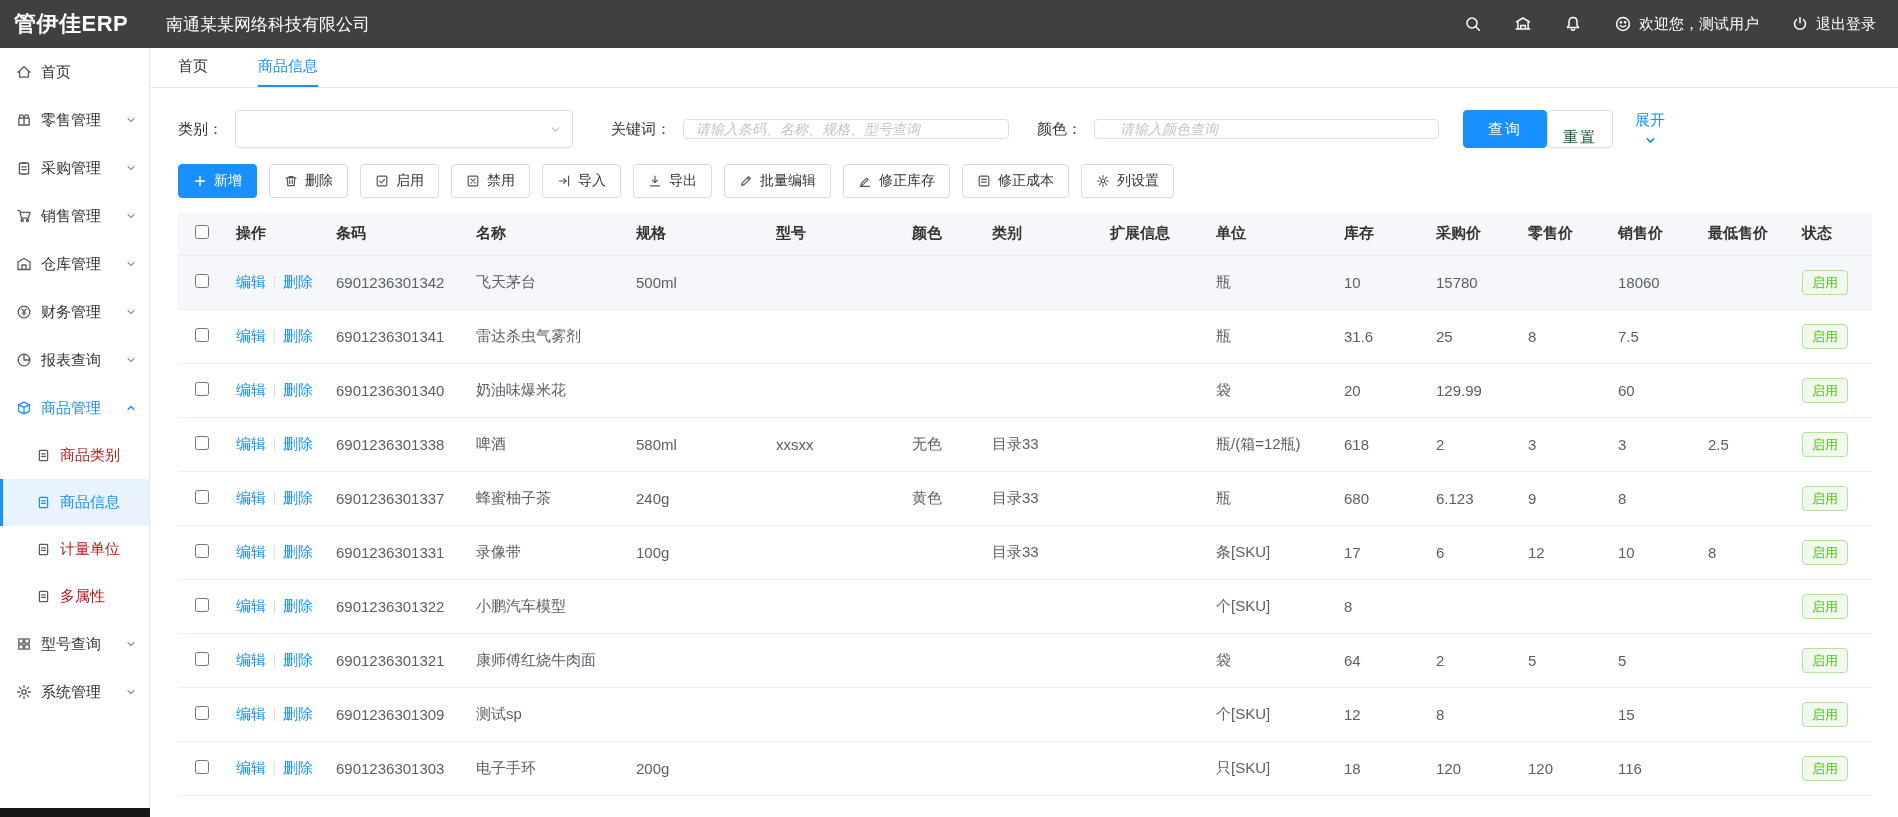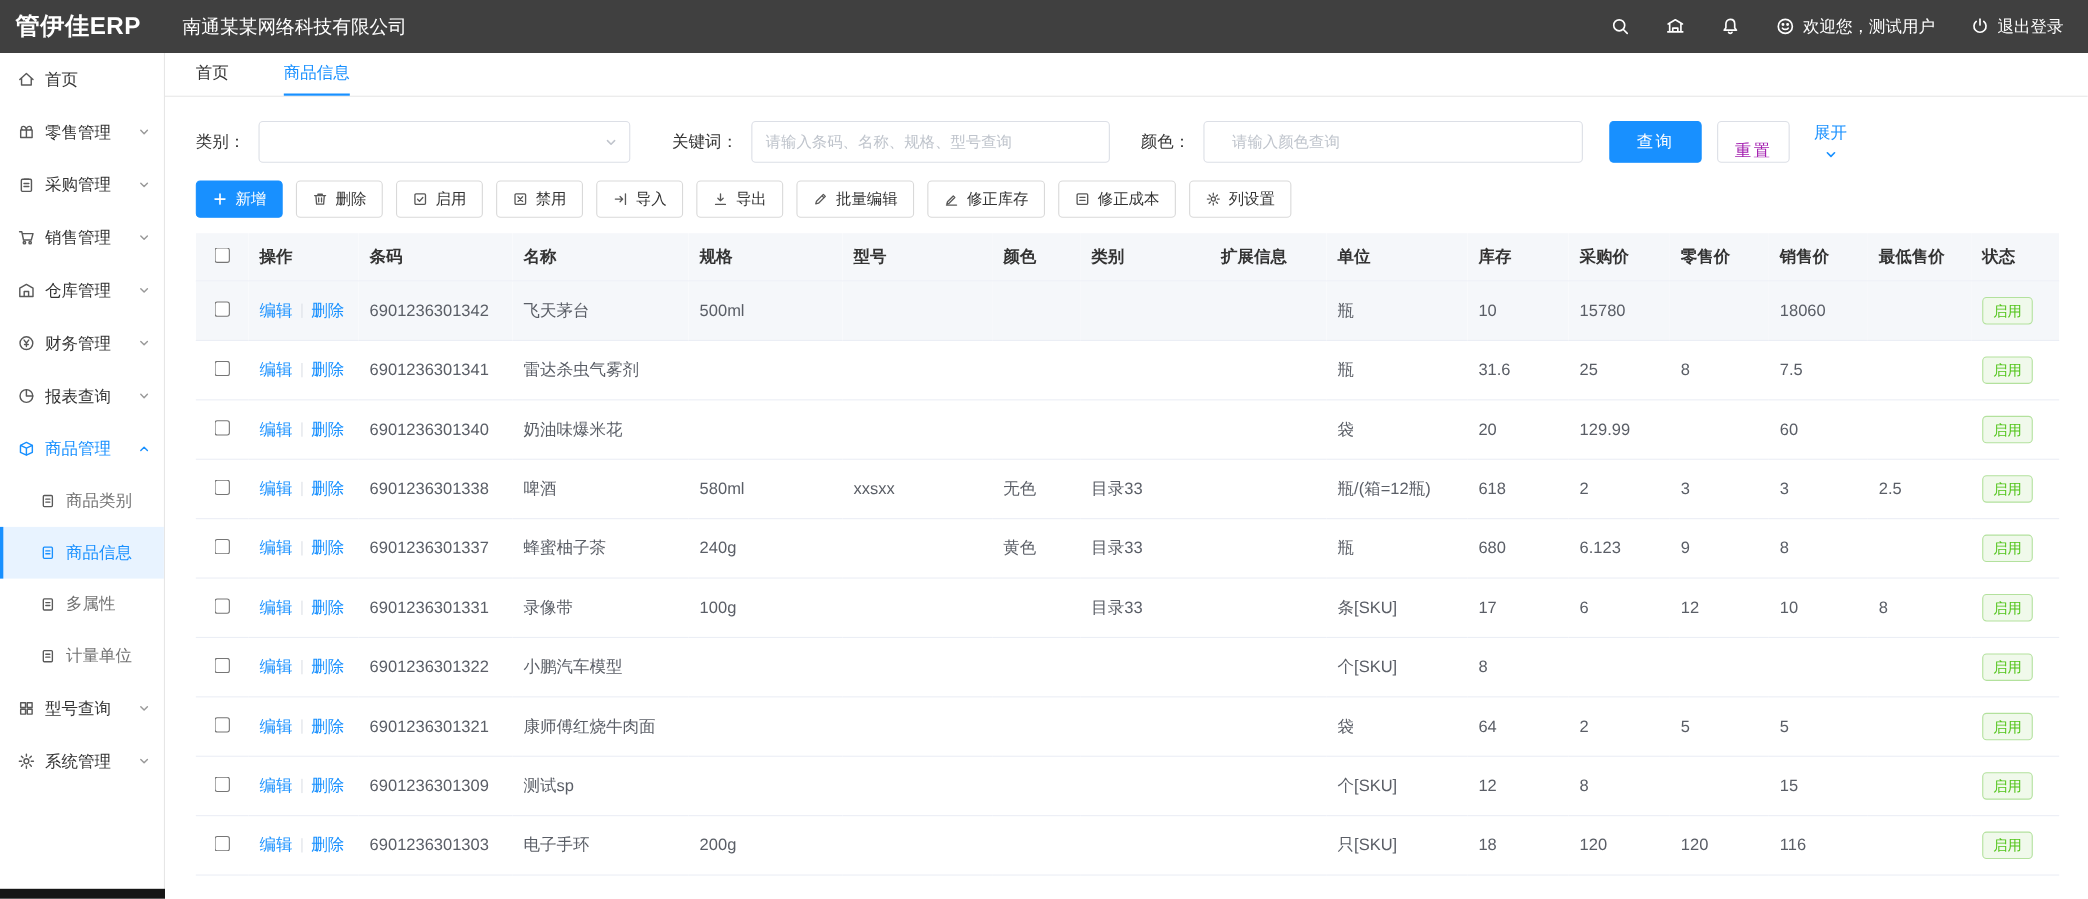--- a/index.html
+++ b/index.html
@@ -15,44 +15,44 @@
   .hicon { cursor: pointer; display: flex; align-items: center; }
   .h-user, .h-logout { display: flex; align-items: center; gap: 7px; cursor: pointer; white-space: nowrap; }
 
   
   .sidebar { position: fixed; top: 48px; left: 0; bottom: 0; width: 150px; background: #fff; border-right: 1px solid #e6e6e6; z-index: 20; }
   .side-item { height: 48px; display: flex; align-items: center; gap: 9px; padding: 0 12px 0 16px; color: #333; cursor: pointer; }
   .side-item .chev { margin-left: auto; color: #999; }
   .side-item.active-parent, .side-item.active-parent .chev { color: #1890ff; }
   .side-item .sicon { color: #595959; }
   .side-item.active-parent .sicon { color: #1890ff; }
-  .sub-item { height: 47px; display: flex; align-items: center; gap: 9px; padding: 0 12px 0 36px; color: #737373; cursor: pointer; }
+  .sub-item { height: 47px; display: flex; align-items: center; gap: 9px; padding: 0 12px 0 36px; color: #b91c1c; cursor: pointer; }
   .sub-item .sicon { color: #595959; }
   .sub-item.active { background: #e8f3ff; color: #1890ff; border-left: 3px solid #1890ff; padding-left: 33px; }
   .sub-item.active .sicon { color: #1890ff; }
   .side-bottom { position: fixed; left: 0; bottom: 0; width: 150px; height: 9px; background: #161616; z-index: 40; }
 
   
   .main { margin-left: 150px; padding-top: 48px; }
   .tabbar { height: 40px; border-bottom: 1px solid #e8e8e8; display: flex; gap: 50px; padding-left: 28px; }
   .tab { display: flex; align-items: center; font-size: 15px; color: #333; cursor: pointer; border-bottom: 2px solid transparent; }
   .tab.active { color: #1890ff; border-bottom-color: #1890ff; }
 
   
   .filters { display: flex; align-items: center; padding: 22px 26px 10px 28px; }
   .f-label { color: #333; margin-right: 12px; white-space: nowrap; }
   .f-select { width: 338px; height: 38px; border: 1px solid #dcdfe6; border-radius: 4px; position: relative; margin-right: 38px; background: #fff; cursor: pointer; display: flex; align-items: center; padding: 0 30px 0 12px; color: #606266; }
   .f-select .sel-chev { position: absolute; right: 10px; top: 12px; color: #c0c4cc; }
-  .f-input { height: 38px; border: 1px solid #dcdfe6; border-radius: 4px; padding: 0 12px; font-size: 14px; color: #333; outline: none; font-family: inherit; }
+  .f-input { height: 20px; border: 1px solid #dcdfe6; border-radius: 4px; padding: 0 12px; font-size: 14px; color: #333; outline: none; font-family: inherit; font-style: italic; }
   .f-input::placeholder { color: #bfc4cc; }
   .kw-input { width: 326px; margin-right: 28px; }
   .color-input { width: 345px; margin-right: 24px; padding-left: 25px; }
   .btn { height: 38px; border-radius: 4px; font-size: 15px; cursor: pointer; font-family: inherit; letter-spacing: 2px; }
   .btn-primary { background: #1890ff; color: #fff; border: 1px solid #1890ff; padding: 0 24px; }
-  .btn-plain { background: #fff; color: #a21caf; border: 1px solid #dcdfe6; padding: 17px 15px; margin-left: 14px; }
+  .btn-plain { background: #fff; color: #14532d; border: 1px solid #dcdfe6; padding: 17px 15px; }
   .expand-link { color: #1890ff; margin-left: 22px; cursor: pointer; display: flex; align-items: center; gap: 4px; white-space: nowrap; flex-direction: column; }
 
   
   .toolbar { display: flex; gap: 12px; padding: 6px 26px 14px 28px; }
   .tbtn { height: 34px; border: 1px solid #d9d9d9; background: #fff; border-radius: 4px; display: flex; align-items: center; gap: 7px; padding: 0 14px; font-size: 14px; color: #333; cursor: pointer; font-family: inherit; white-space: nowrap; }
   .tbtn .tico { color: #595959; }
   .tbtn.primary { background: #1890ff; border-color: #1890ff; color: #fff; }
   .tbtn.primary .tico { color: #fff; }
 
   
@@ -239,30 +239,30 @@
       </span>
     <span>商品信息</span>
   </div>
   <div class="sub-item">
     <span class="sicon">
         <svg width="15" height="15" viewBox="0 0 16 16" fill="none" stroke="currentColor" stroke-width="1.3" stroke-linecap="round" stroke-linejoin="round">
           <rect x="3.6" y="2.6" width="8.8" height="10.8" rx="1"></rect>
           <path d="M6 6.2h4M6 9h4"></path>
         </svg>
       </span>
-    <span>多属性</span>
+    <span>计量单位</span>
   </div>
   <div class="sub-item">
     <span class="sicon">
         <svg width="15" height="15" viewBox="0 0 16 16" fill="none" stroke="currentColor" stroke-width="1.3" stroke-linecap="round" stroke-linejoin="round">
           <rect x="3.6" y="2.6" width="8.8" height="10.8" rx="1"></rect>
           <path d="M6 6.2h4M6 9h4"></path>
         </svg>
       </span>
-    <span>计量单位</span>
+    <span>多属性</span>
   </div>
   <div class="side-item">
     <span class="sicon">
         <svg width="16" height="16" viewBox="0 0 16 16" fill="none" stroke="currentColor" stroke-width="1.3" stroke-linejoin="round">
           <path d="M2.8 2.8h4.4v4.4H2.8zM8.8 2.8h4.4v4.4H8.8zM2.8 8.8h4.4v4.4H2.8zM8.8 8.8h4.4v4.4H8.8z"></path>
         </svg>
       </span>
     <span>型号查询</span>
     <span class="chev">
         <svg width="12" height="12" viewBox="0 0 12 12" fill="none" stroke="currentColor" stroke-width="1.3" stroke-linecap="round" stroke-linejoin="round">

